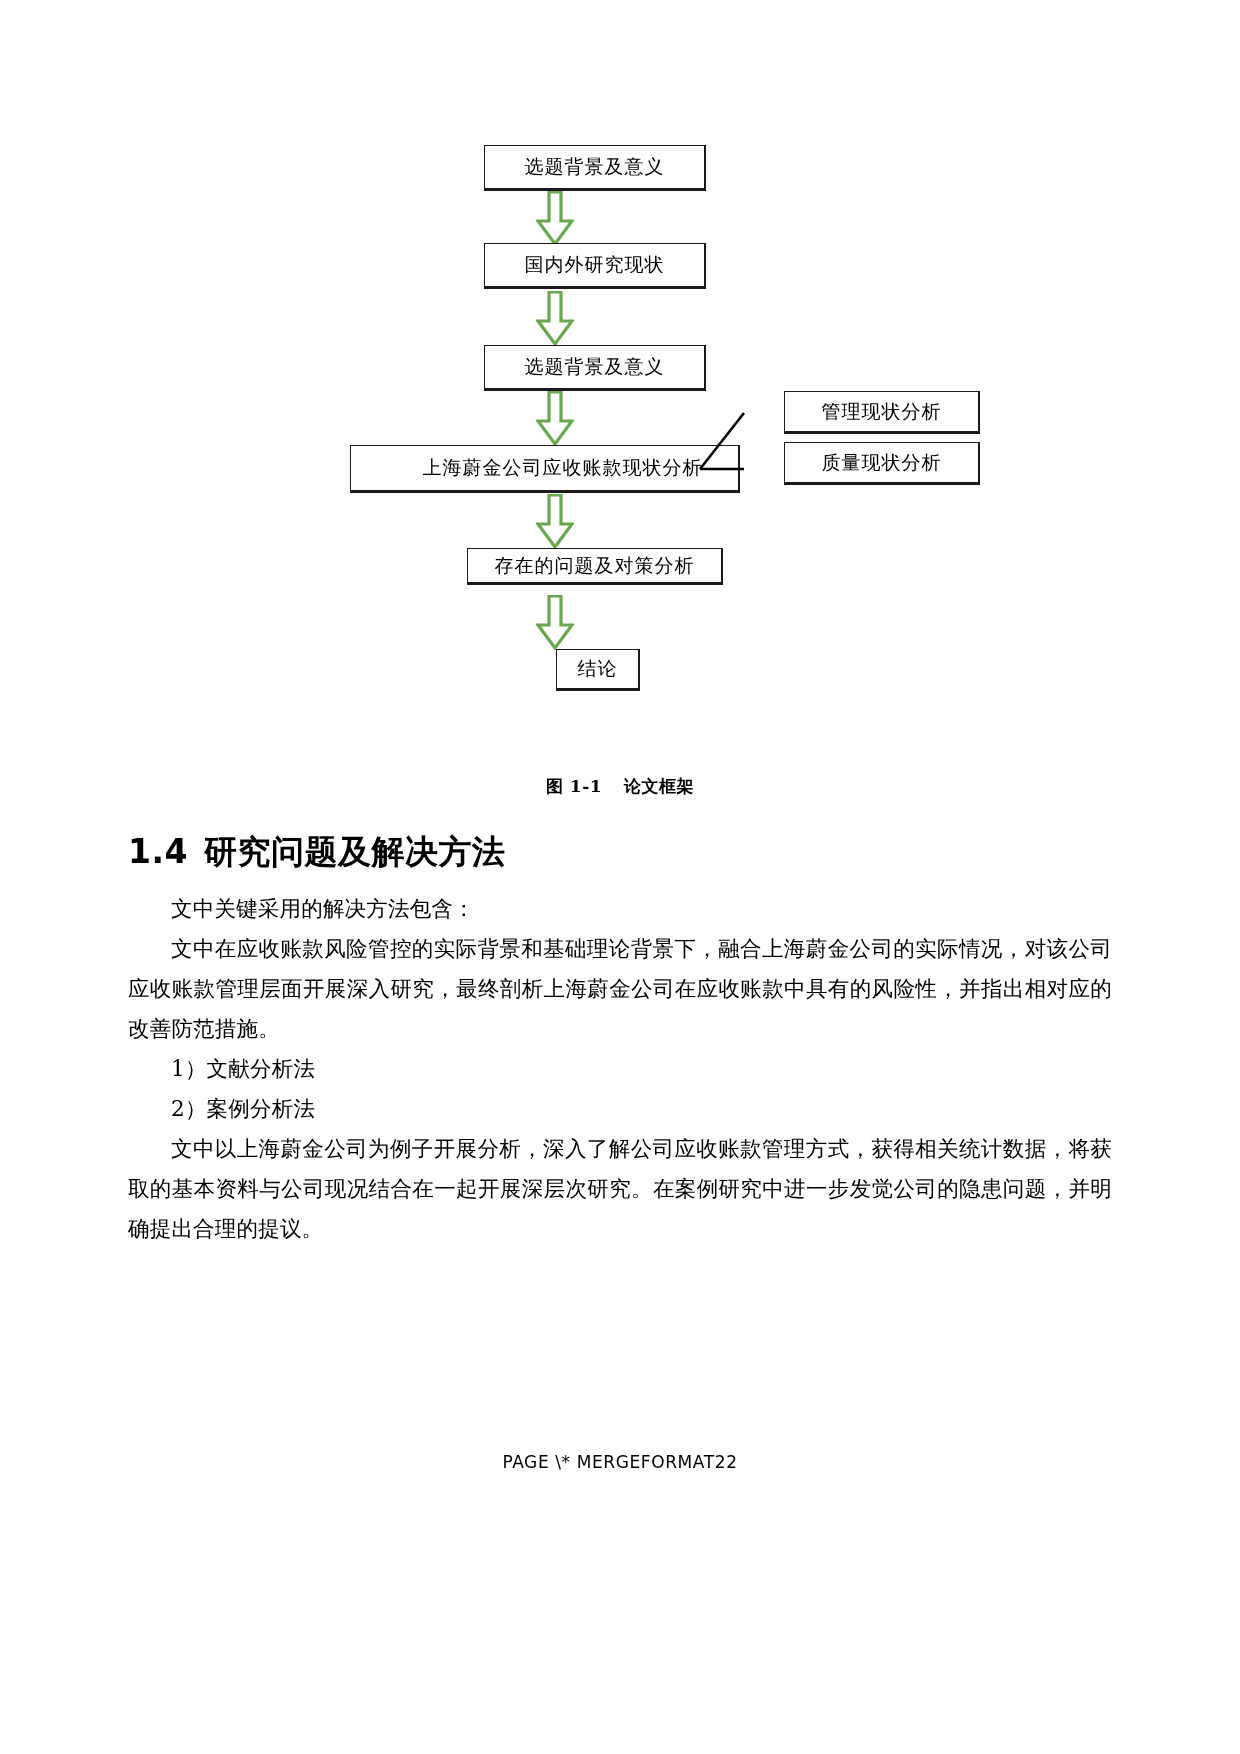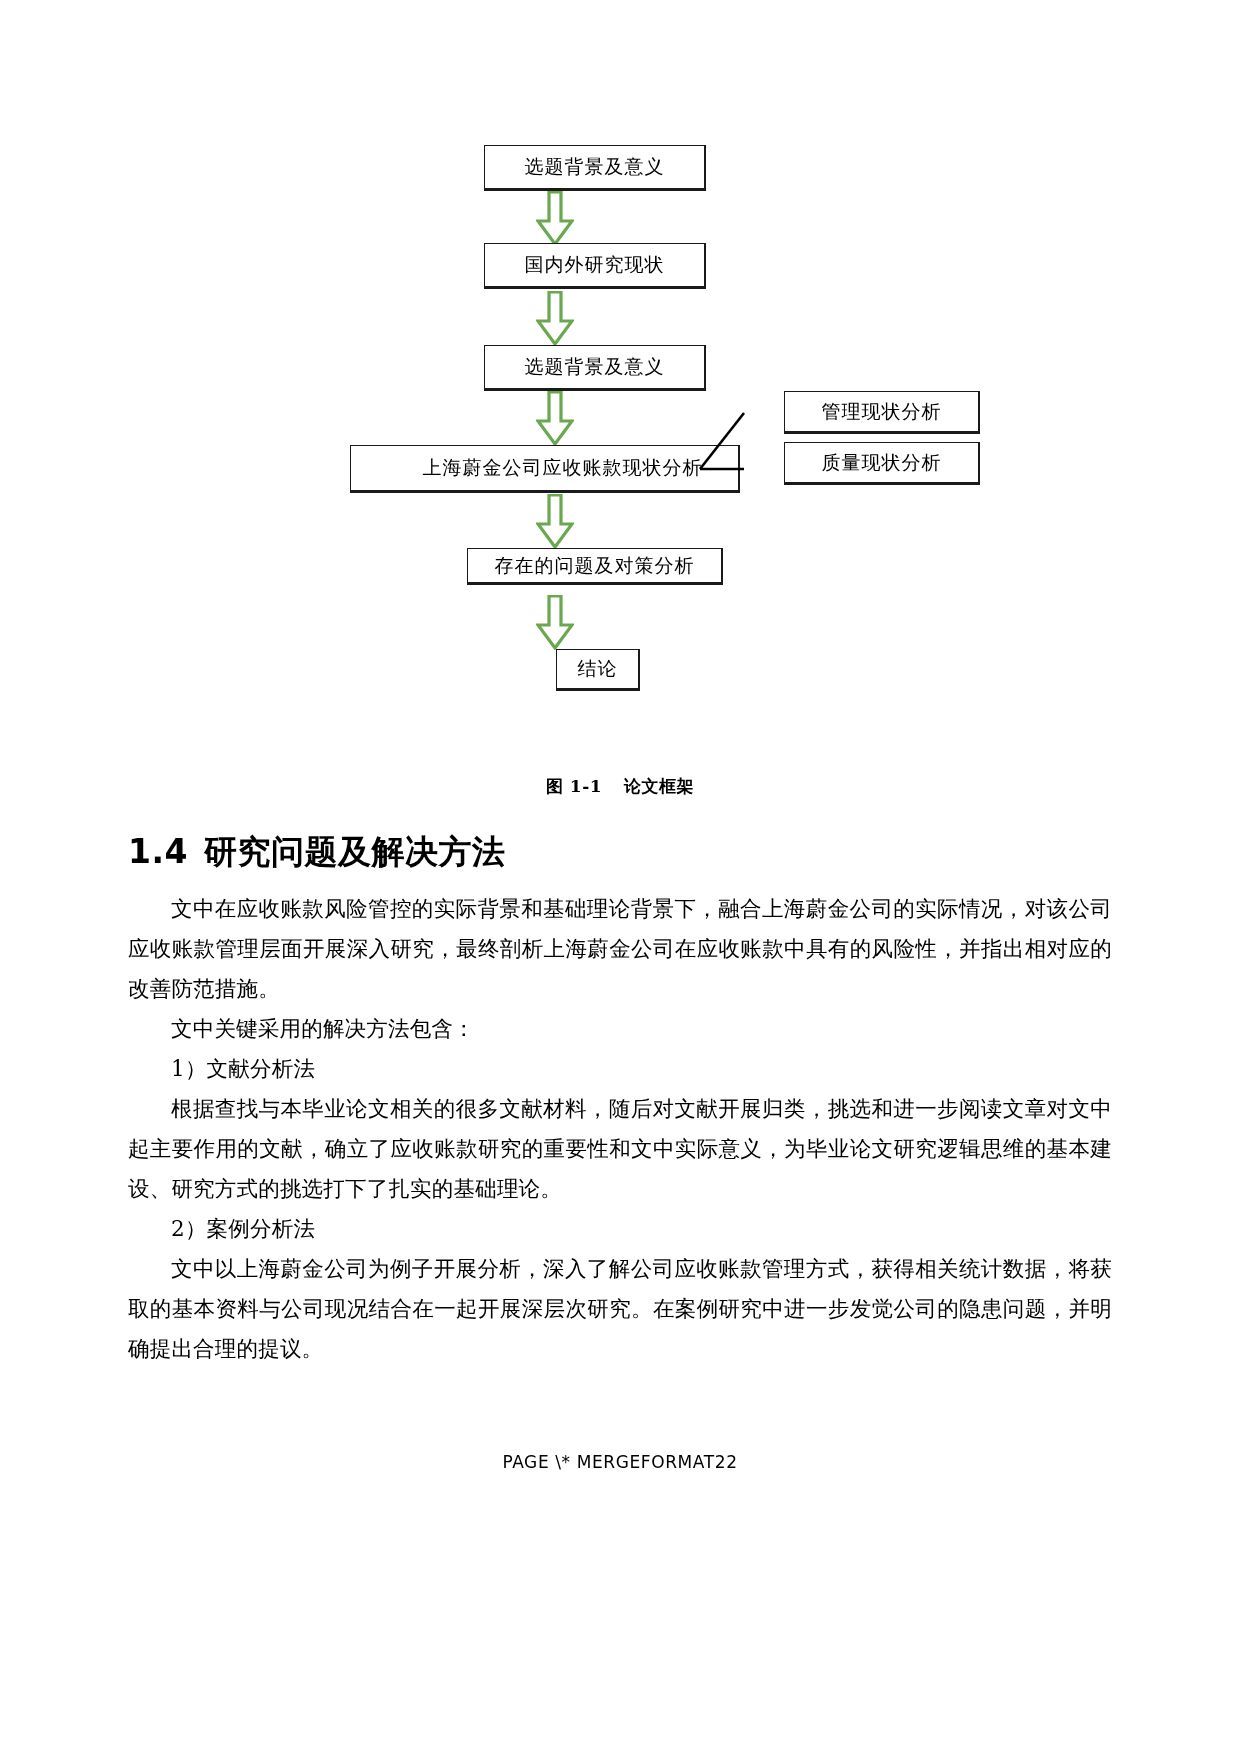--- a/index.html
+++ b/index.html
@@ -177,24 +177,23 @@
   <div class="fig-caption">
     <span>图 1-1</span><span class="gap"></span><span>论文框架</span>
   </div>
 
   <div class="content">
 
     <h2 class="section-heading">
       <span class="num">1.4</span><span>研究问题及解决方法</span>
     </h2>
 
+    <p class="body-para">文中关键采用的解决方法包含：</p>
     <p class="body-para">文中在应收账款风险管控的实际背景和基础理论背景下，融合上海蔚金公司的实际情况，对该公司应收账款管理层面开展深入研究，最终剖析上海蔚金公司在应收账款中具有的风险性，并指出相对应的改善防范措施。</p>
-    <p class="body-para">文中关键采用的解决方法包含：</p>
     <p class="body-para">1）文献分析法</p>
-    <p class="body-para">根据查找与本毕业论文相关的很多文献材料，随后对文献开展归类，挑选和进一步阅读文章对文中起主要作用的文献，确立了应收账款研究的重要性和文中实际意义，为毕业论文研究逻辑思维的基本建设、研究方式的挑选打下了扎实的基础理论。</p>
     <p class="body-para">2）案例分析法</p>
     <p class="body-para">文中以上海蔚金公司为例子开展分析，深入了解公司应收账款管理方式，获得相关统计数据，将获取的基本资料与公司现况结合在一起开展深层次研究。在案例研究中进一步发觉公司的隐患问题，并明确提出合理的提议。</p>
 
   </div>
 
   <div class="footer">PAGE  \* MERGEFORMAT22</div>
 
 </div>
 
 </body></html>

